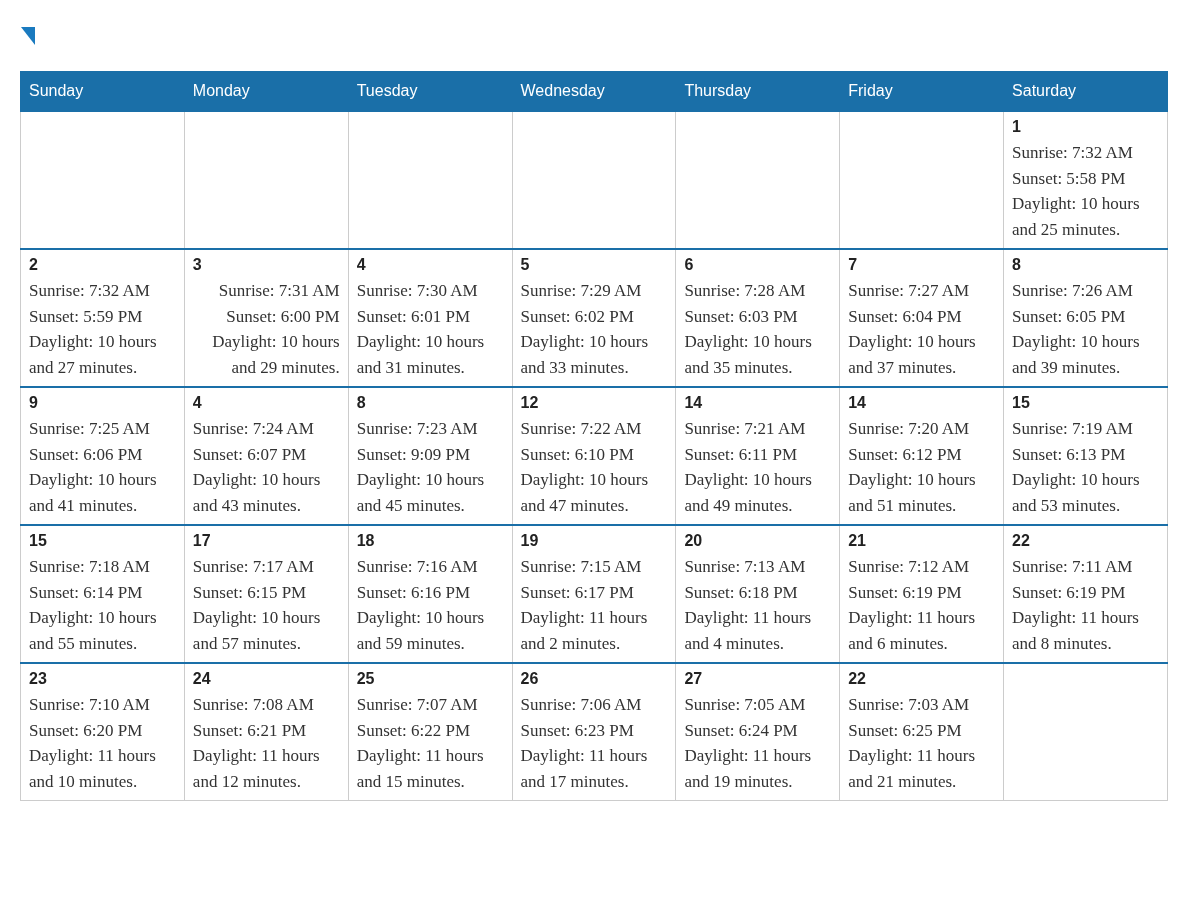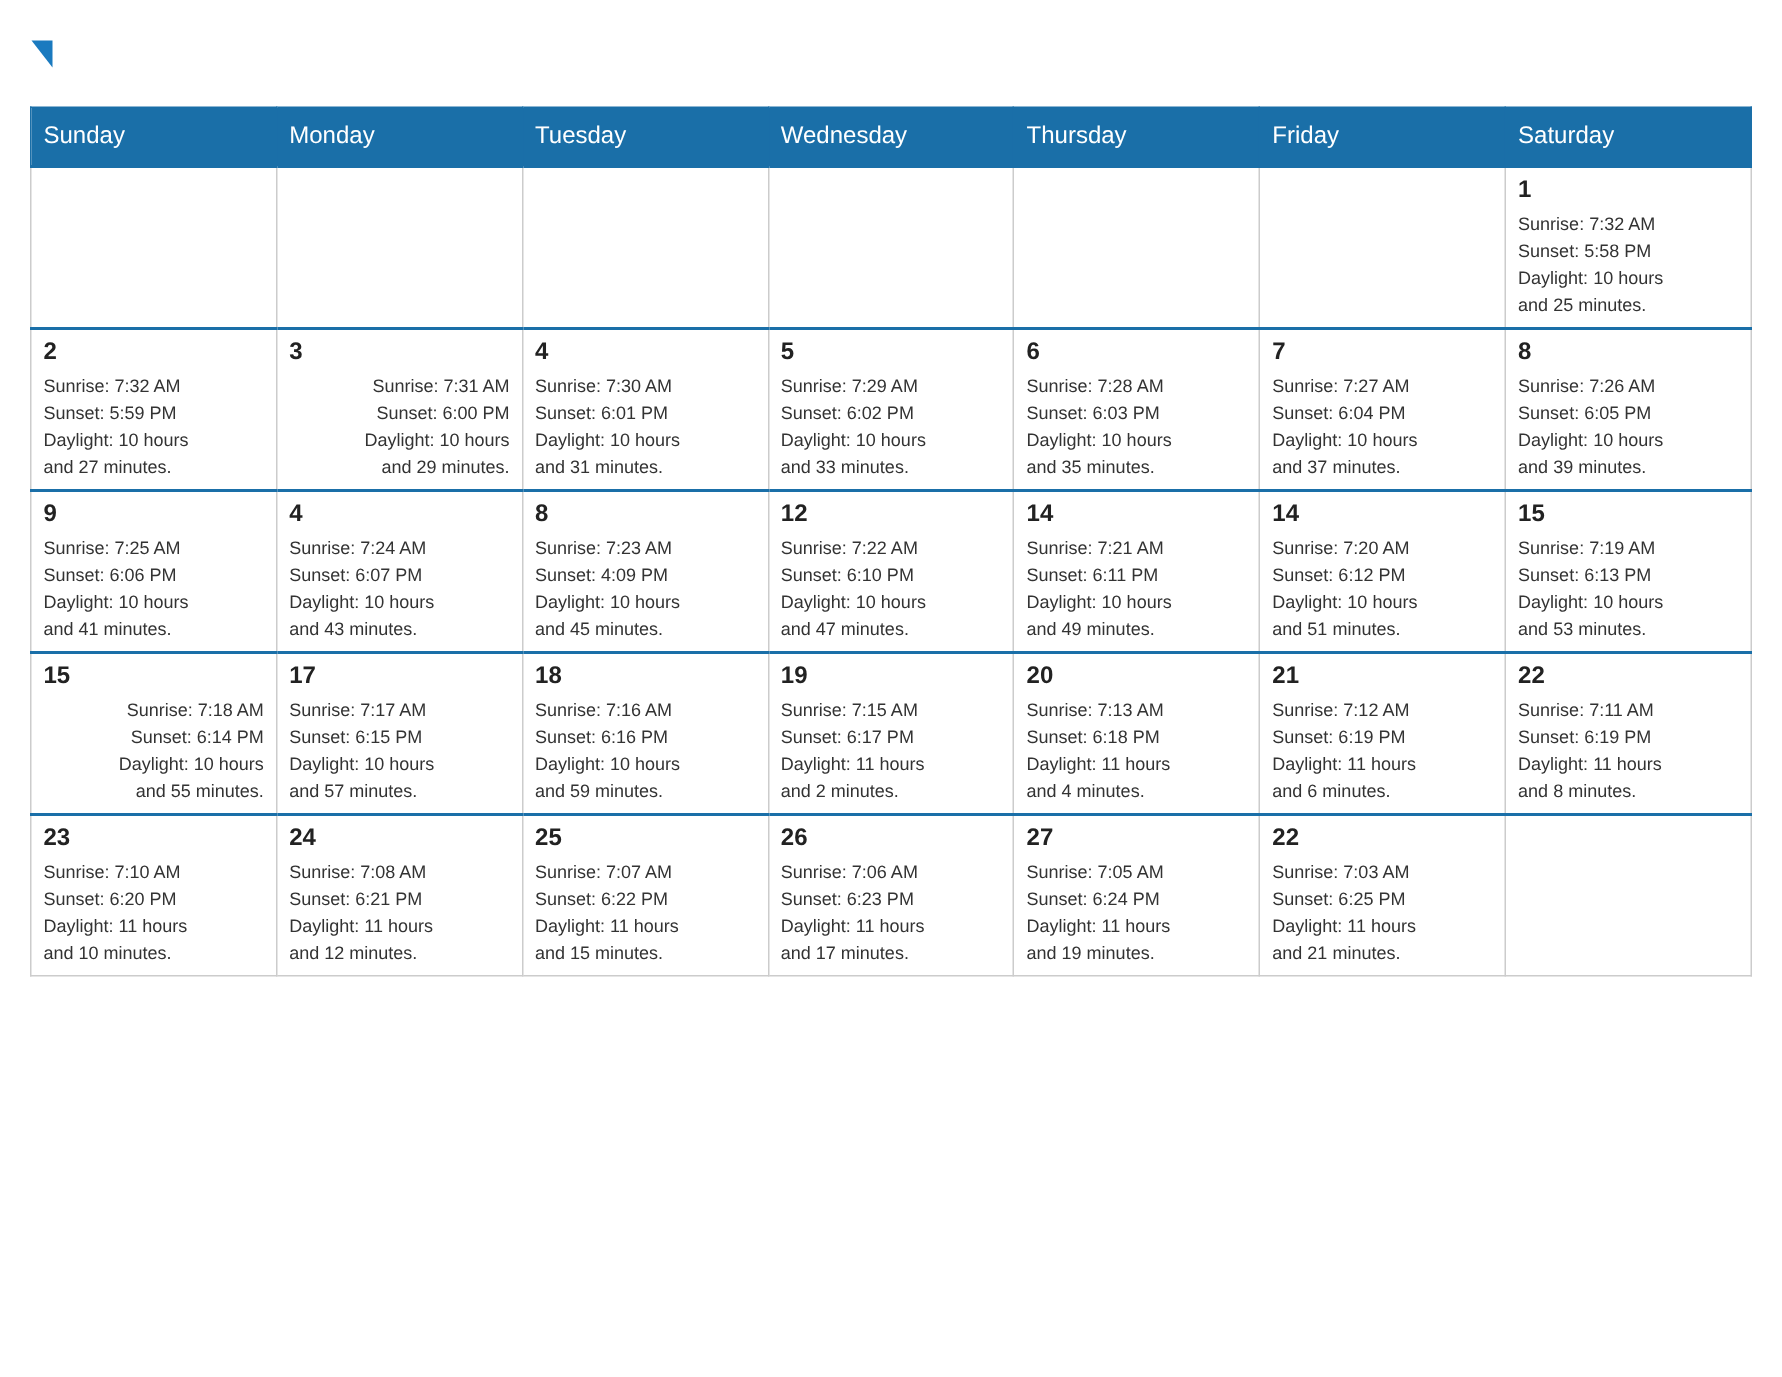--- a/index.html
+++ b/index.html
@@ -88,23 +88,24 @@
       border-top: 2px solid #1a6fa8;
     }
     .day-num {
       font-size: 16px;
       font-weight: bold;
       display: block;
       margin-bottom: 4px;
       color: #222;
     }
     .day-info {
-      font-size: 12px;
+      font-size: 17px;
       line-height: 1.5;
       color: #333;
+      font-family: Liberation Serif, serif;
     }
     .empty-cell {
       background: #f9f9f9;
     }
   </style>
 </head>
 <body>
 
 <div class="header">
   <div class="logo">
@@ -213,21 +214,21 @@
         <td>
           <span class="day-num">4</span>
           <div class="day-info" style="white-space: pre-line;">Sunrise: 7:24 AM
 Sunset: 6:07 PM
 Daylight: 10 hours
 and 43 minutes.</div>
         </td>
         <td>
           <span class="day-num">8</span>
           <div class="day-info" style="white-space: pre-line;">Sunrise: 7:23 AM
-Sunset: 4:09 PM
+Sunset: 9:09 PM
 Daylight: 10 hours
 and 45 minutes.</div>
         </td>
         <td>
           <span class="day-num">12</span>
           <div class="day-info" style="white-space: pre-line;">Sunrise: 7:22 AM
 Sunset: 6:10 PM
 Daylight: 10 hours
 and 47 minutes.</div>
         </td>
@@ -249,21 +250,21 @@
           <span class="day-num">15</span>
           <div class="day-info" style="white-space: pre-line;">Sunrise: 7:19 AM
 Sunset: 6:13 PM
 Daylight: 10 hours
 and 53 minutes.</div>
         </td>
       </tr>
       <tr>
         <td>
           <span class="day-num">15</span>
-          <div class="day-info" style="white-space: pre-line; text-align: right;">Sunrise: 7:18 AM
+          <div class="day-info" style="white-space: pre-line;">Sunrise: 7:18 AM
 Sunset: 6:14 PM
 Daylight: 10 hours
 and 55 minutes.</div>
         </td>
         <td>
           <span class="day-num">17</span>
           <div class="day-info" style="white-space: pre-line;">Sunrise: 7:17 AM
 Sunset: 6:15 PM
 Daylight: 10 hours
 and 57 minutes.</div>

